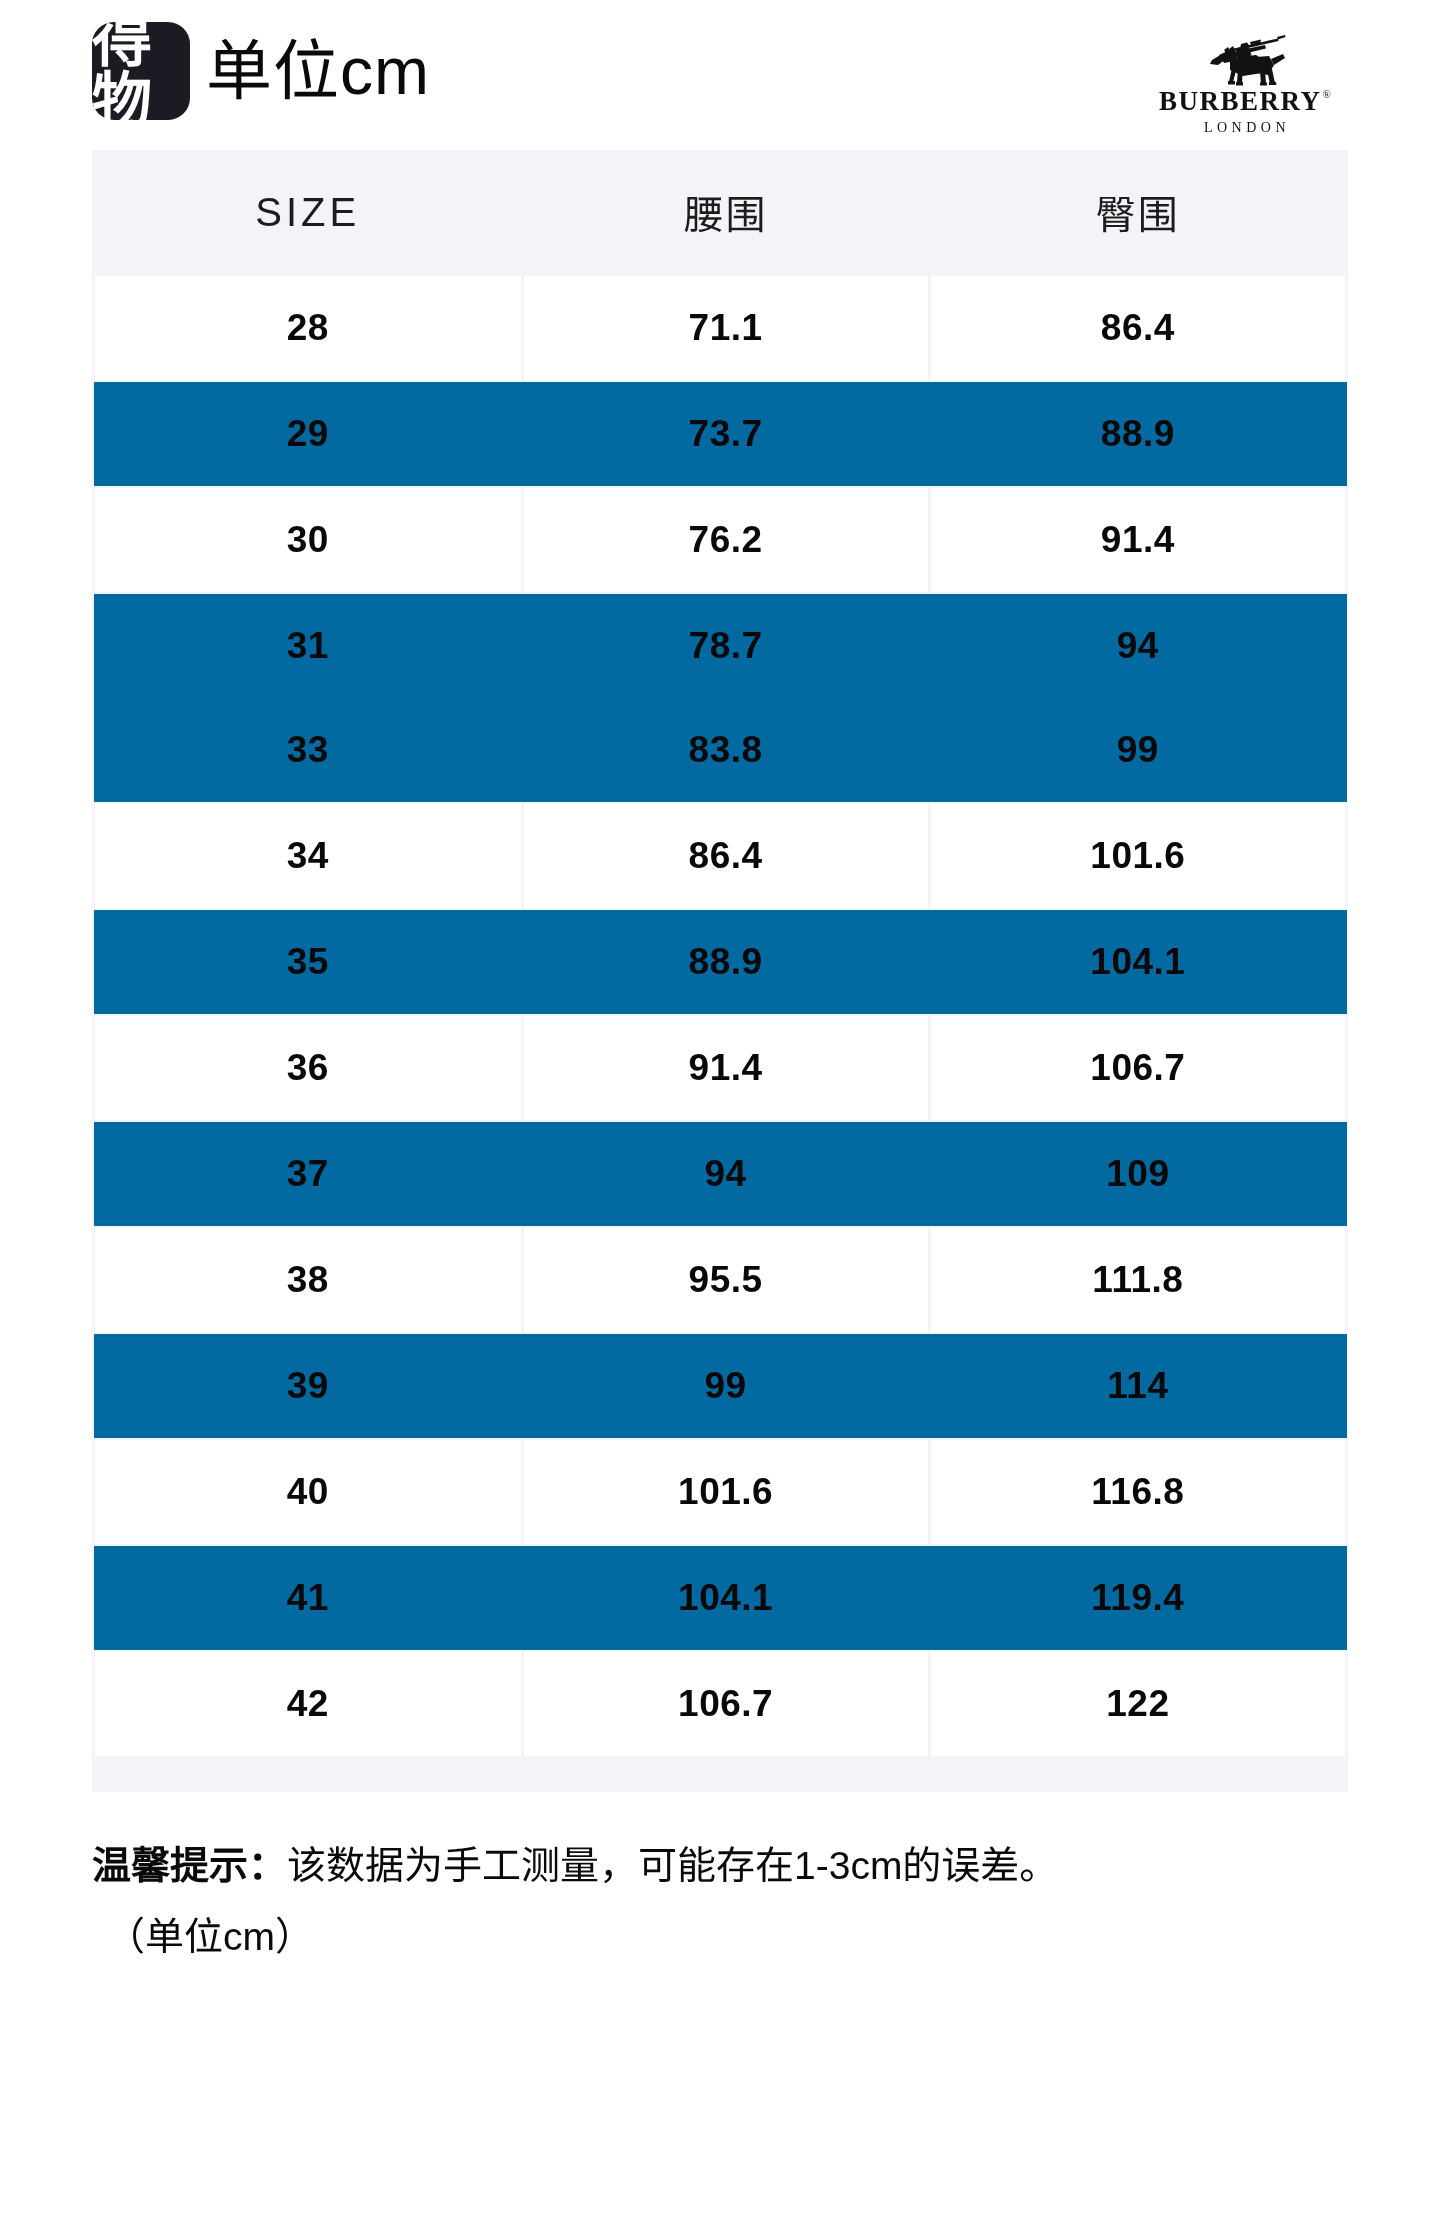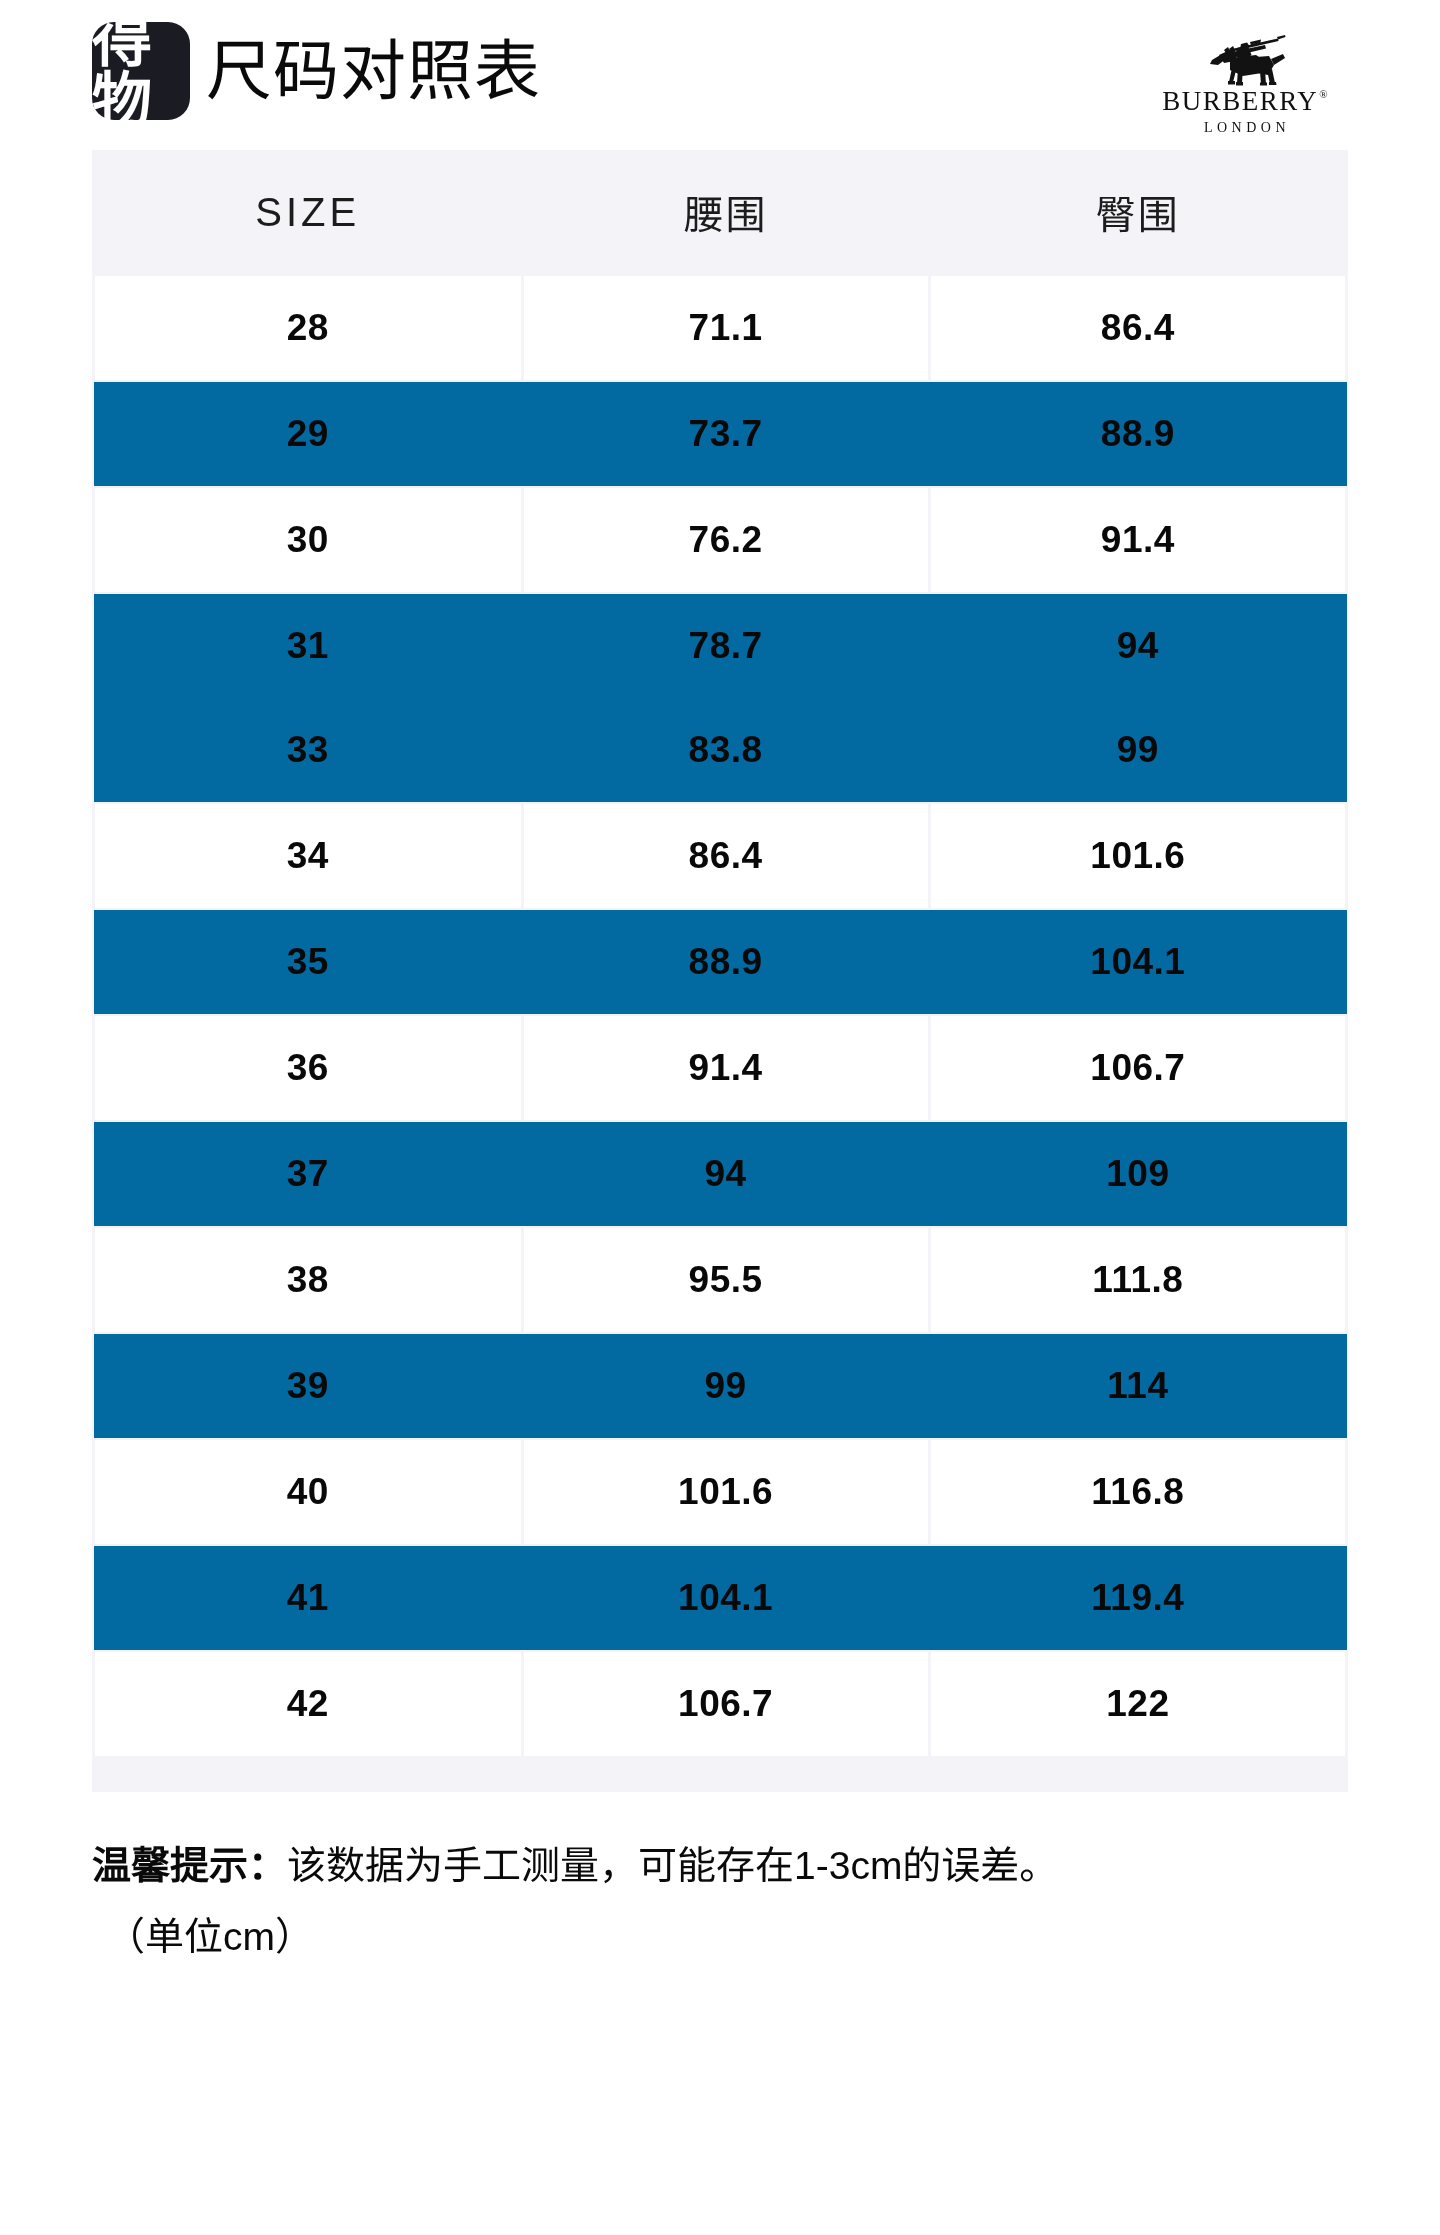--- a/index.html
+++ b/index.html
@@ -78,21 +78,21 @@
     display: flex;
     align-items: flex-start;
     margin-top: 2px;
   }
   .burberry-name {
     font-family: "Liberation Serif", "DejaVu Serif", serif;
     font-size: 27px;
     letter-spacing: 1.5px;
     line-height: 1;
     color: #111111;
-    font-weight: 400;
+    font-weight: 700;
   }
   .burberry-reg {
     font-family: "Liberation Serif", "DejaVu Serif", serif;
     font-size: 11px;
     line-height: 1;
     color: #111111;
     margin-left: 1px;
     margin-top: 1px;
   }
   .burberry-sub {
@@ -179,21 +179,21 @@
 </style>
 </head>
 <body>
 
 <div class="header">
 
   <div class="brand-block">
     <div class="duapp-logo">
       <span class="duapp-logo-text">得物</span>
     </div>
-    <h1 class="page-title">尺码对照表</h1>
+    <h1 class="page-title">单位cm</h1>
   </div>
 
   <div class="burberry-logo">
     <svg class="burberry-knight" viewBox="0 0 172 104" aria-hidden="true">
       <g fill="#121212">
 
         <path d="M150 6 L166 2 L167 6 L152 11 Z"></path>
         <path d="M60 30 L152 9 L153 14 L61 35 Z"></path>
 
         <path d="M96 16 L118 11 L116 22 L112 18 L108 25 L104 19 L99 26 Z"></path>

